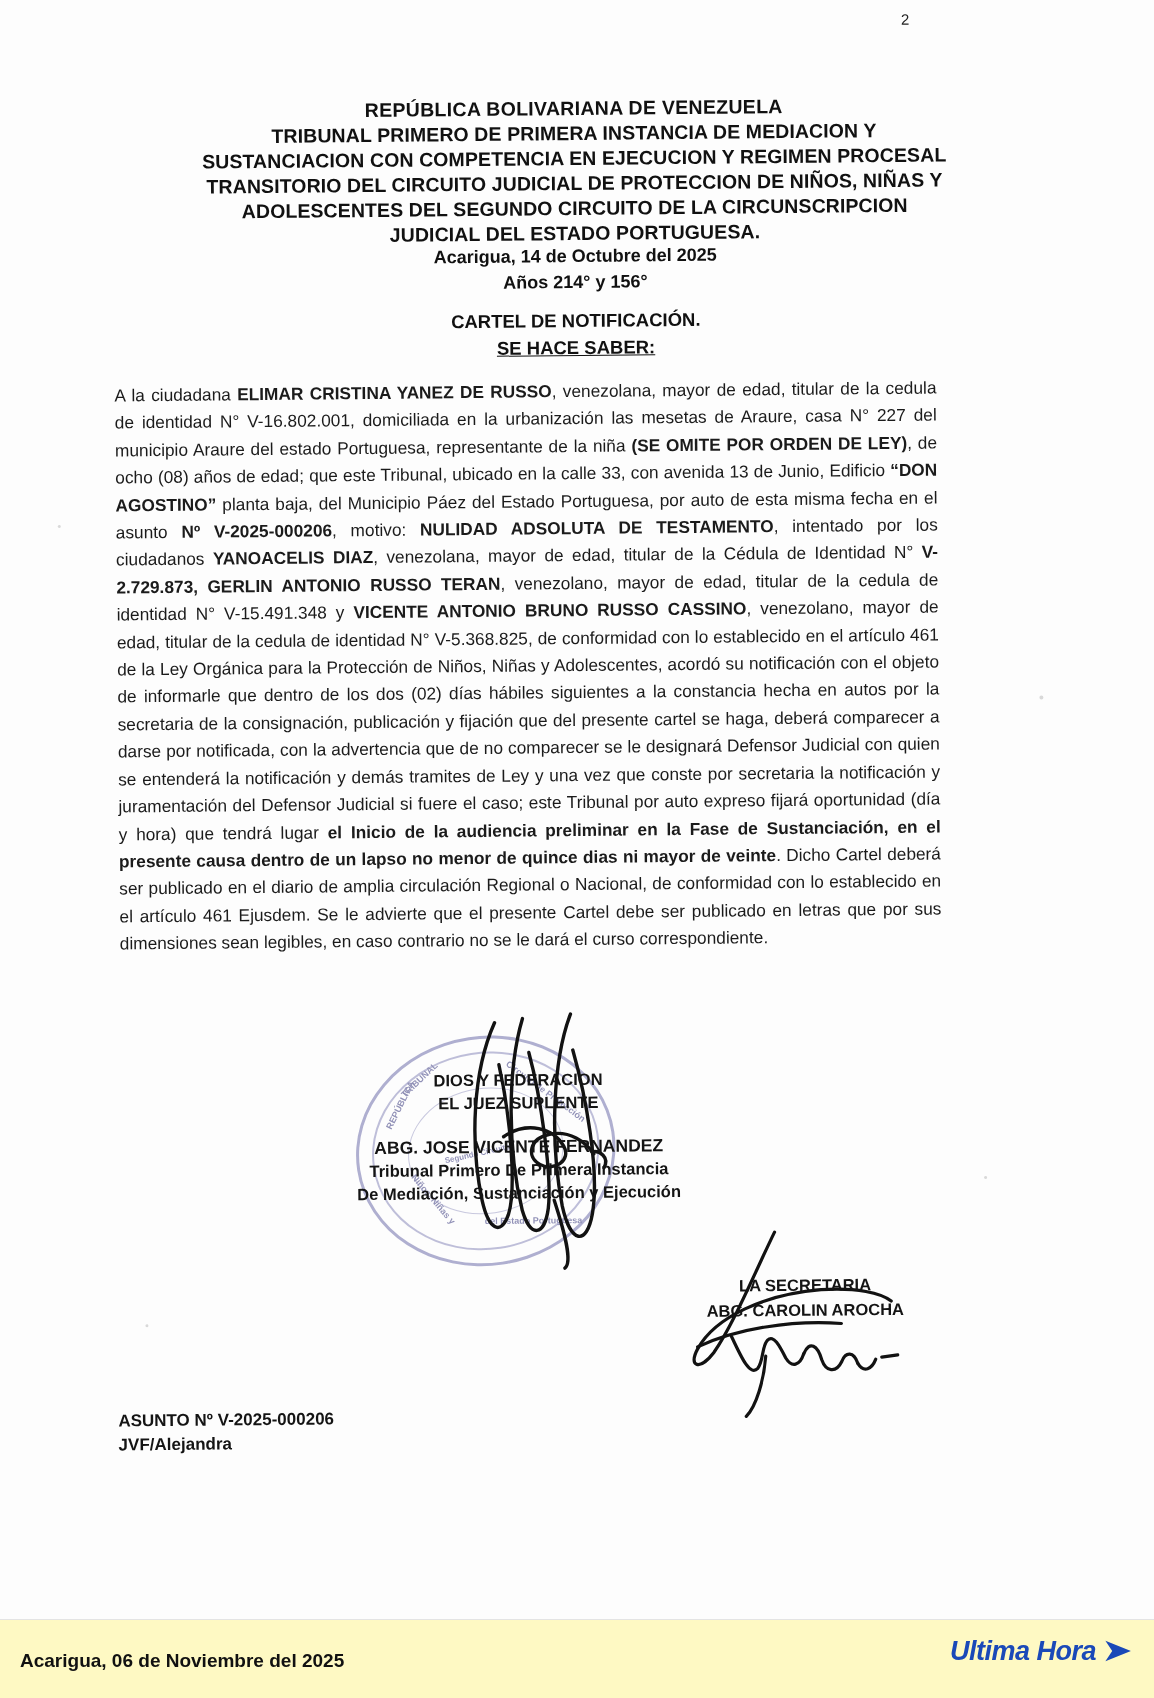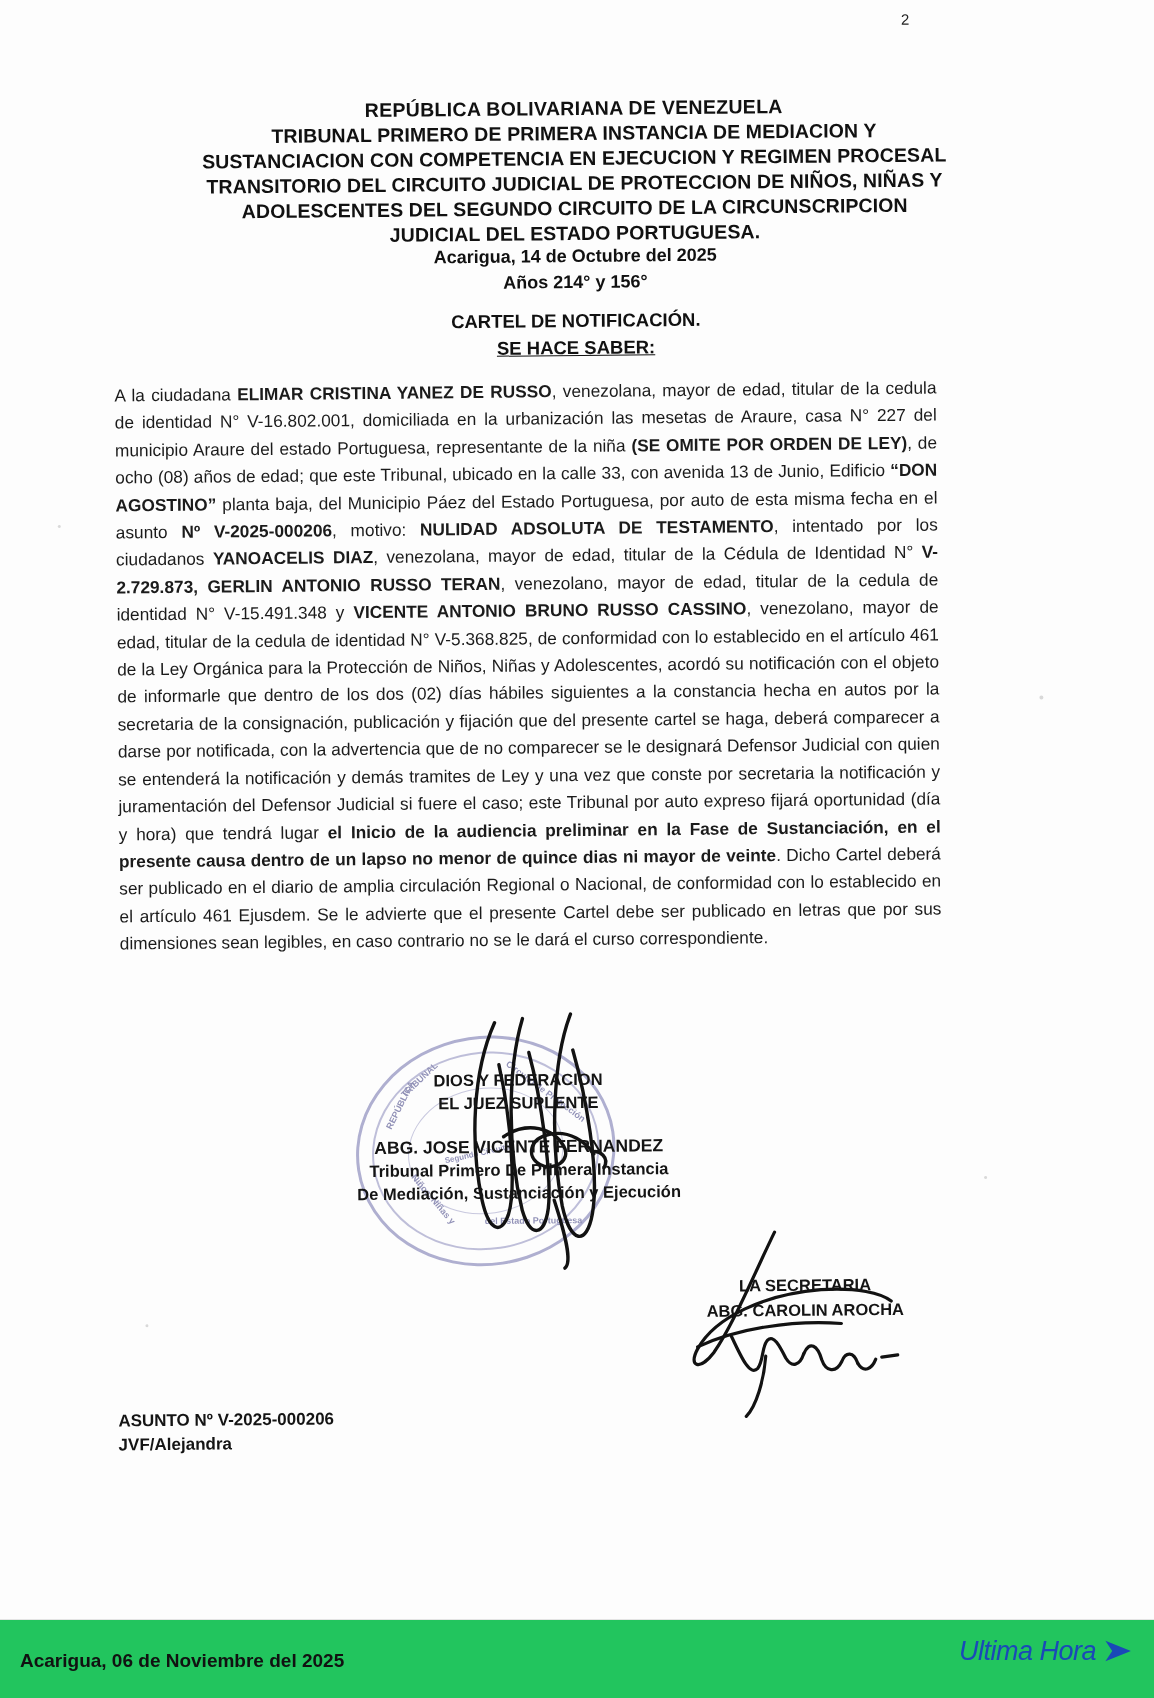--- a/index.html
+++ b/index.html
@@ -203,42 +203,42 @@
   }
   .sig-judge { left: 400px; top: 1000px; }
   .sig-secretary { left: 640px; top: 1230px; }
 
   .footer {
     position: absolute;
     left: 0;
     bottom: 0;
     width: 1154px;
     height: 78px;
-    background: #22c55e;
+    background: #fef9c3;
     border-top: 1px solid #e4e4e4;
   }
   .footer-date {
     position: absolute;
     left: 20px;
     top: 30px;
     font-weight: bold;
     font-size: 19px;
     color: #111;
   }
   .brand {
     position: absolute;
     right: 18px;
     top: 14px;
     display: flex;
     align-items: center;
     gap: 6px;
   }
   .brand-text {
     font-size: 27px;
-    font-weight: normal;
+    font-weight: bold;
     font-style: italic;
     color: #1a49b8;
     letter-spacing: -0.5px;
     text-align: center;
   }
   .brand-mark {
     width: 34px;
     height: 34px;
   }
 

